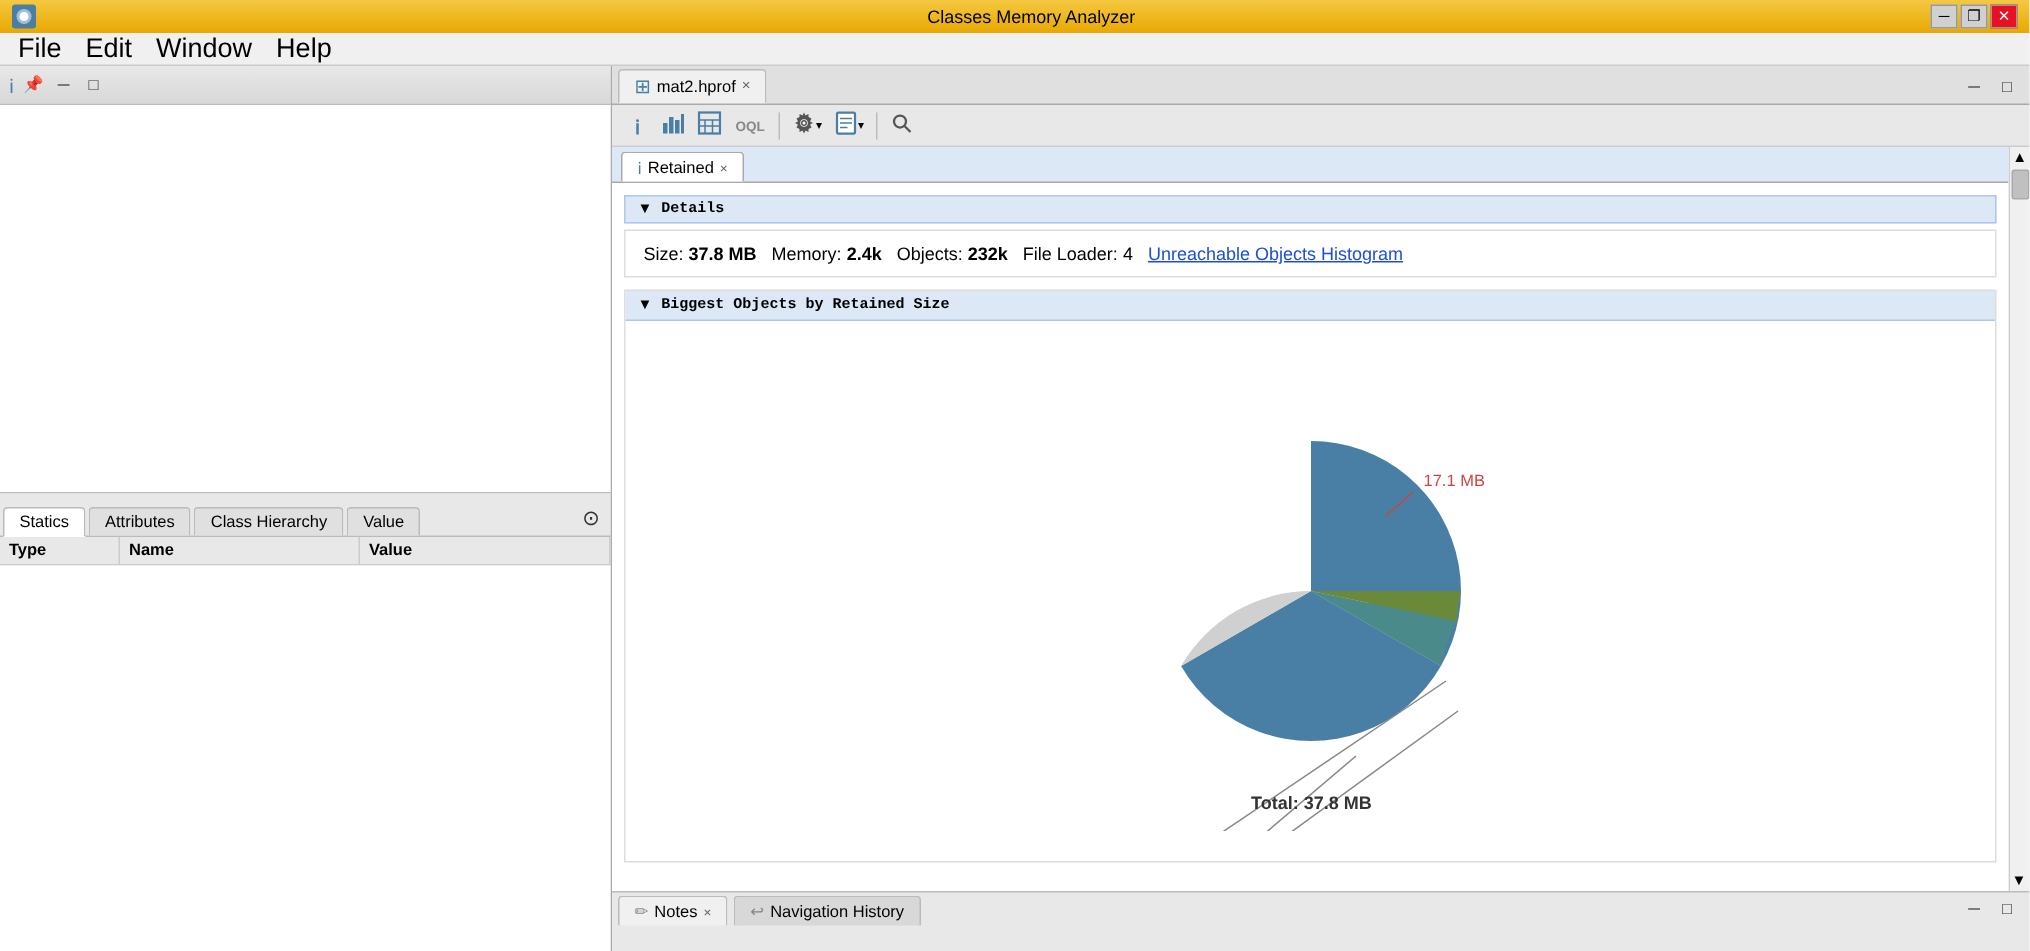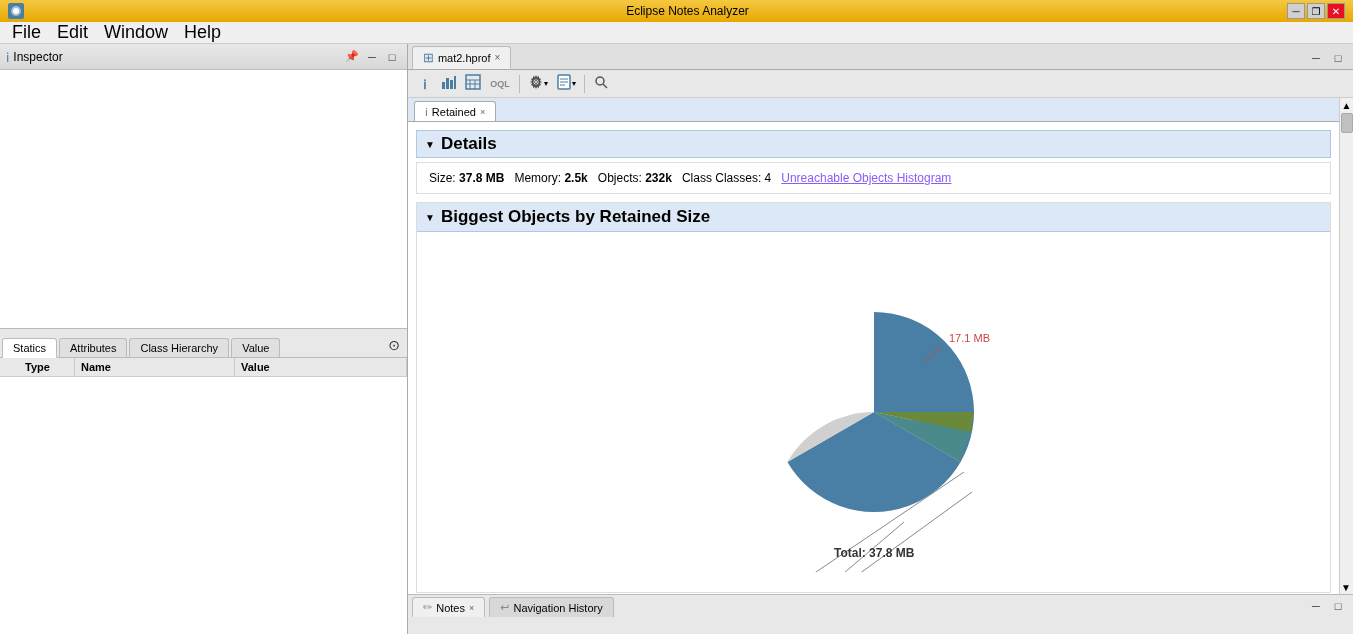--- a/index.html
+++ b/index.html
@@ -131,21 +131,21 @@
       display: flex;
       background: #e8e8e8;
       border-bottom: 1px solid #ccc;
       font-size: 11px;
       font-weight: bold;
     }
     .table-col {
       padding: 3px 6px;
       border-right: 1px solid #ccc;
     }
-    .col-type { width: 56px; margin-left: 19px; }
+    .col-type { width: 80px; }
     .col-name { width: 160px; }
     .col-value { flex: 1; }
 
     .panel-toolbar {
       background: #e8e8e8;
       border-bottom: 1px solid #bbb;
       height: 24px;
       display: flex;
       align-items: center;
       padding: 0 4px;
@@ -274,31 +274,32 @@
       border: 1px solid #b0c8e8;
       padding: 3px 8px;
       display: flex;
       align-items: center;
       gap: 6px;
       cursor: pointer;
       margin-bottom: 4px;
     }
     .section-header-title {
       font-weight: bold;
-      font-size: 17px;
+      font-size: 10px;
+      font-family: Liberation Mono, monospace;
     }
 
     .details-content {
       padding: 8px 12px;
       font-size: 12px;
       border: 1px solid #ddd;
       margin-bottom: 8px;
     }
     .details-content .link {
-      color: #8b5cf6;
+      color: #1d4ed8;
       text-decoration: underline;
       cursor: pointer;
     }
 
     .biggest-objects-section {
       border: 1px solid #ddd;
     }
     .biggest-objects-header {
       background: #dce8f5;
       border-bottom: 1px solid #b0c8e8;
@@ -372,42 +373,41 @@
 
 <div class="title-bar">
   <div style="width:80px; display:flex; align-items:center; gap:4px;">
     <div style="width:16px;height:16px;background:#4a7fa5;border-radius:2px;display:flex;align-items:center;justify-content:center;">
       <svg width="12" height="12" viewBox="0 0 12 12">
           <circle cx="6" cy="6" r="5" fill="white" opacity="0.5"></circle>
           <circle cx="6" cy="6" r="3" fill="white"></circle>
         </svg>
     </div>
   </div>
-  <span class="title-bar-title">Eclipse Notes Analyzer</span>
+  <span class="title-bar-title">Classes Memory Analyzer</span>
   <div class="title-bar-controls">
     <div class="title-bar-btn">─</div>
     <div class="title-bar-btn">❐</div>
     <div class="title-bar-btn close">✕</div>
   </div>
 </div>
 
 <div class="menu-bar">
   <span class="menu-item">File</span>
   <span class="menu-item">Edit</span>
   <span class="menu-item">Window</span>
   <span class="menu-item">Help</span>
 </div>
 
 <div class="main-layout">
 
   <div class="left-panel">
 
     <div class="panel-header">
       <span style="color:#4a7fa5;font-size:13px;">ℹ</span>
-      <span class="panel-header-title">Inspector</span>
       <div class="panel-header-icons">
         <span class="icon-btn">📌</span>
         <span class="icon-btn">─</span>
         <span class="icon-btn">□</span>
       </div>
     </div>
 
     <div class="inspector-content" style="height: 220px; border-bottom: 1px solid #bbb;">
     </div>
 
@@ -523,26 +523,26 @@
           <div class="section-header">
             <span style="font-size:10px;">▼</span>
             <span class="section-header-title">Details</span>
           </div>
 
           <div class="details-content">
             <span>Size:</span>
             <strong>37.8 MB</strong>
             &nbsp;
             <span>Memory:</span>
-            <strong>2.5k</strong>
+            <strong>2.4k</strong>
             &nbsp;
             <span>Objects:</span>
             <strong>232k</strong>
             &nbsp;
-            <span>Class Classes:</span>
+            <span>File Loader:</span>
             <span>4</span>
             &nbsp;
             <a class="link">Unreachable Objects Histogram</a>
           </div>
 
           <div class="biggest-objects-section">
             <div class="biggest-objects-header">
               <span style="font-size:10px;">▼</span>
               <span class="section-header-title">Biggest Objects by Retained Size</span>
             </div>

